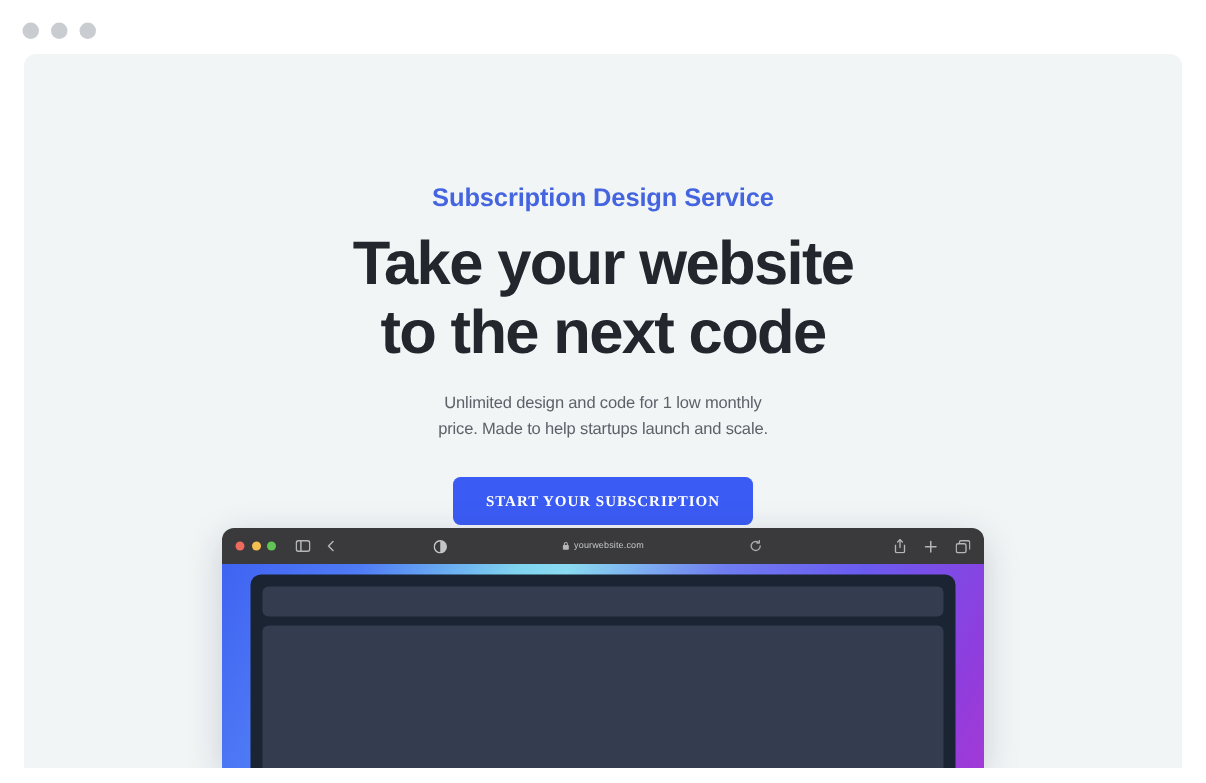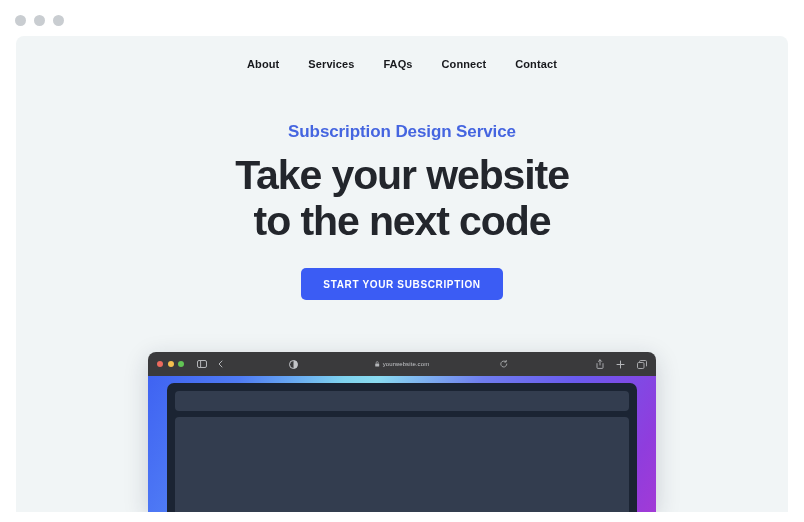--- a/index.html
+++ b/index.html
@@ -100,21 +100,21 @@
     letter-spacing: -0.1px;
   }
   .hero-cta {
     display: inline-block;
     margin-top: 23px;
     padding: 11px 22px 10px 22px;
     background: #3b5cf4;
     color: #ffffff;
     border: none;
     border-radius: 5px;
-    font-family: Liberation Sans, sans-serif;
+    font-family: Liberation Serif, serif;
     font-size: 10px;
     font-weight: bold;
     letter-spacing: 0.65px;
     cursor: pointer;
   }
 
   
   .mockup {
     position: absolute;
     left: 132px;
@@ -221,34 +221,31 @@
 <div class="window-chrome">
   <div class="chrome-dots">
     <div class="chrome-dot"></div>
     <div class="chrome-dot"></div>
     <div class="chrome-dot"></div>
   </div>
 </div>
 
 <div class="page-card">
 
-  <nav class="site-nav">
-    <a class="nav-link">About</a>
-    <a class="nav-link">Services</a>
-    <a class="nav-link">FAQs</a>
-    <a class="nav-link">Connect</a>
-    <a class="nav-link">Contact</a>
-  </nav>
 
   <div class="hero">
     <p class="hero-eyebrow">Subscription Design Service</p>
     <h1 class="hero-title">
       <span>Take your website</span><br>
       <span>to the next code</span>
     </h1>
+    <p class="hero-sub">
+      <span>Unlimited design and code for 1 low monthly</span><br>
+      <span>price. Made to help startups launch and scale.</span>
+    </p>
     <button class="hero-cta">START YOUR SUBSCRIPTION</button>
   </div>
 
   <div class="mockup">
 
     <div class="mockup-toolbar">
       <div class="mk-dots">
         <div class="mk-dot red"></div>
         <div class="mk-dot yellow"></div>
         <div class="mk-dot green"></div>

